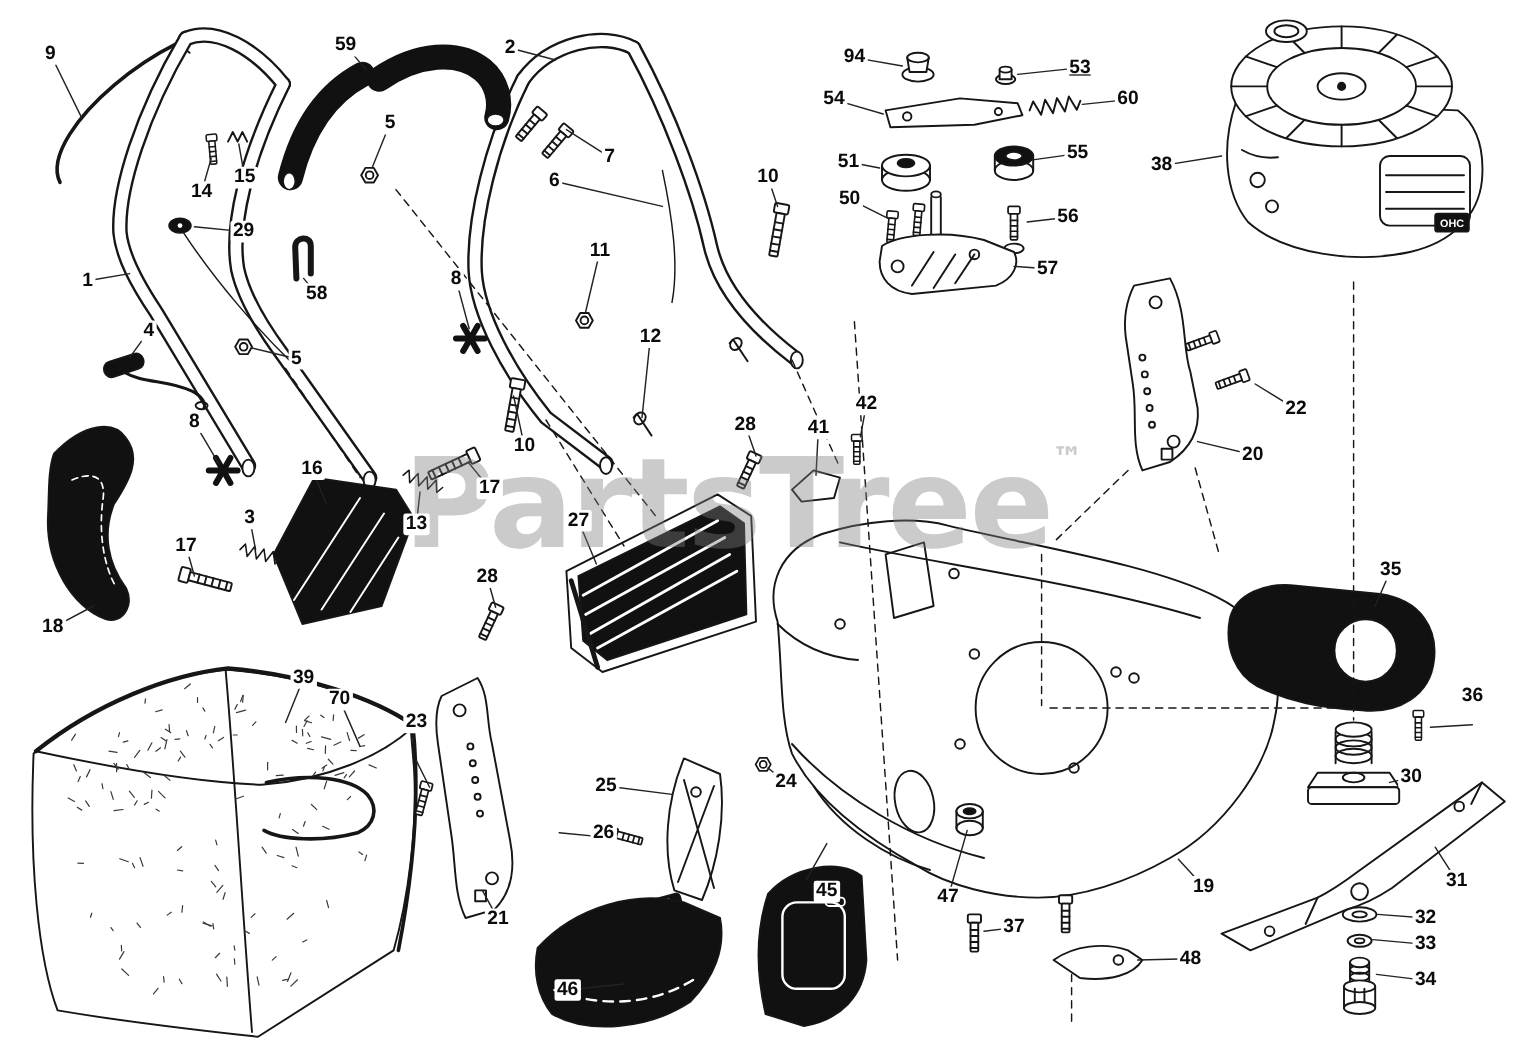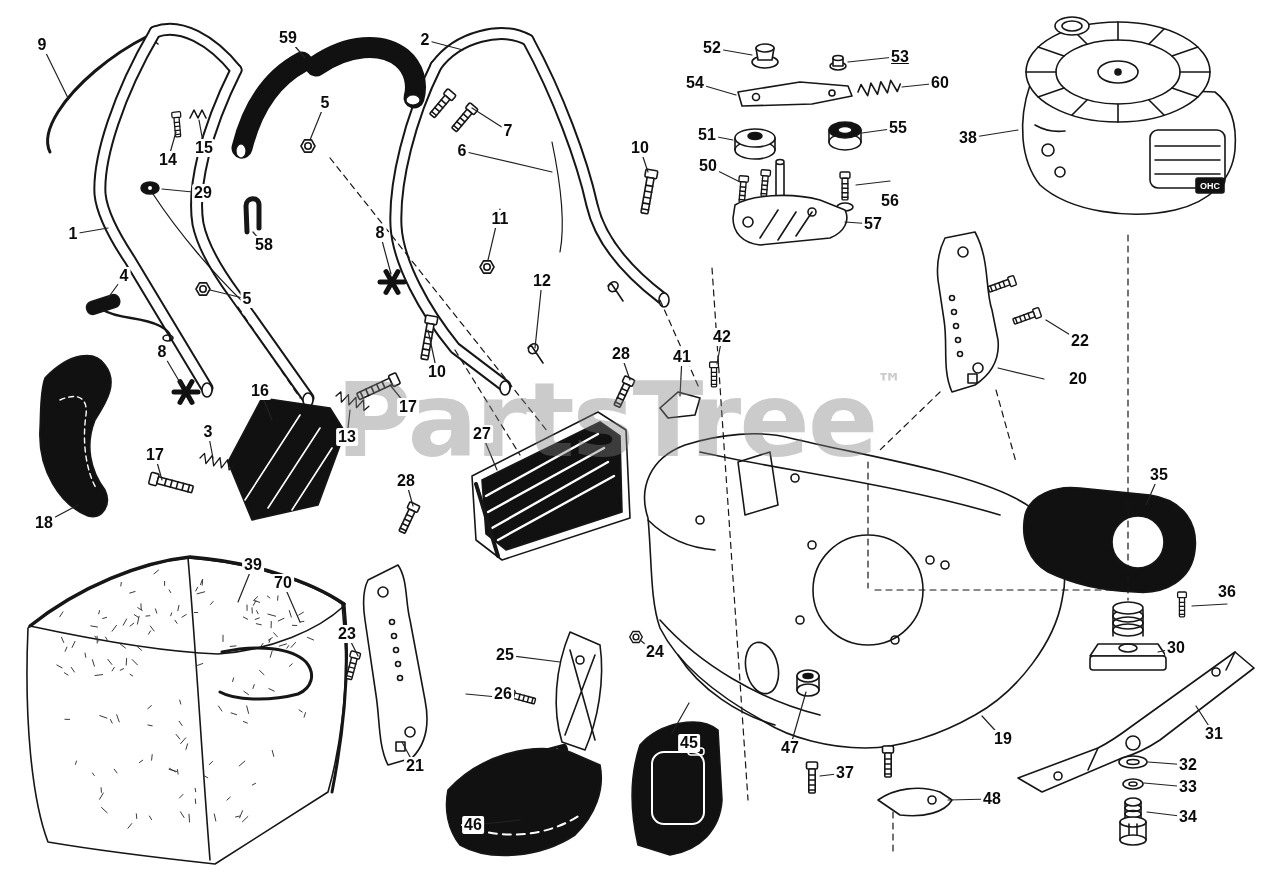--- a/index.html
+++ b/index.html
@@ -527,64 +527,64 @@
         </g>
   </g>
 </svg>
 
 <div class="watermark"><span>PartsTree</span><span class="tm">™</span></div>
 
 <div id="callout-layer">
       <div class="callout" style="left: 42px; top: 45px;">9</div>
       <div class="callout" style="left: 288px; top: 38px;">59</div>
       <div class="callout" style="left: 425px; top: 40px;">2</div>
-      <div class="callout" style="left: 712px; top: 48px;">52</div>
+      <div class="callout" style="left: 712px; top: 48px;">94</div>
       <div class="callout" style="left: 900px; top: 57px; text-decoration: underline;">53</div>
       <div class="callout" style="left: 695px; top: 83px;">54</div>
       <div class="callout" style="left: 940px; top: 83px;">60</div>
       <div class="callout" style="left: 707px; top: 135px;">51</div>
       <div class="callout" style="left: 898px; top: 128px;">55</div>
       <div class="callout" style="left: 968px; top: 138px;">38</div>
       <div class="callout" style="left: 708px; top: 166px;">50</div>
-      <div class="callout" style="left: 890px; top: 181px; margin-top: 20px;">56</div>
+      <div class="callout" style="left: 890px; top: 181px;">56</div>
       <div class="callout" style="left: 508px; top: 131px;">7</div>
       <div class="callout" style="left: 325px; top: 103px;">5</div>
       <div class="callout" style="left: 204px; top: 148px;">15</div>
       <div class="callout" style="left: 168px; top: 160px;">14</div>
       <div class="callout" style="left: 640px; top: 148px;">10</div>
       <div class="callout" style="left: 462px; top: 151px;">6</div>
       <div class="callout" style="left: 203px; top: 193px;">29</div>
       <div class="callout" style="left: 873px; top: 224px;">57</div>
       <div class="callout" style="left: 73px; top: 234px;">1</div>
       <div class="callout" style="left: 264px; top: 245px;">58</div>
       <div class="callout" style="left: 380px; top: 233px;">8</div>
-      <div class="callout" style="left: 500px; top: 219px;">11</div>
+      <div class="callout" style="left: 500px; top: 209px;">11</div>
       <div class="callout" style="left: 542px; top: 281px;">12</div>
       <div class="callout" style="left: 124px; top: 276px;">4</div>
       <div class="callout" style="left: 247px; top: 299px;">5</div>
       <div class="callout" style="left: 162px; top: 352px;">8</div>
       <div class="callout" style="left: 437px; top: 372px;">10</div>
       <div class="callout" style="left: 1080px; top: 341px;">22</div>
-      <div class="callout" style="left: 1044px; top: 379px; margin-left: 34px;">20</div>
+      <div class="callout" style="left: 1044px; top: 379px;">20</div>
       <div class="callout" style="left: 260px; top: 391px;">16</div>
       <div class="callout" style="left: 621px; top: 354px;">28</div>
       <div class="callout" style="left: 682px; top: 357px;">41</div>
       <div class="callout" style="left: 722px; top: 337px;">42</div>
       <div class="callout" style="left: 408px; top: 407px;">17</div>
       <div class="callout" style="left: 208px; top: 432px;">3</div>
       <div class="callout" style="left: 347px; top: 437px;">13</div>
       <div class="callout" style="left: 482px; top: 434px;">27</div>
       <div class="callout" style="left: 155px; top: 455px;">17</div>
       <div class="callout" style="left: 406px; top: 481px;">28</div>
       <div class="callout" style="left: 44px; top: 523px;">18</div>
       <div class="callout" style="left: 1159px; top: 475px;">35</div>
-      <div class="callout" style="left: 1227px; top: 592px;">36</div>
+      <div class="callout" style="left: 1227px; top: 580px;">36</div>
       <div class="callout" style="left: 253px; top: 565px;">39</div>
       <div class="callout" style="left: 283px; top: 583px;">70</div>
-      <div class="callout" style="left: 347px; top: 634px;">23</div>
+      <div class="callout" style="left: 347px; top: 602px;">23</div>
       <div class="callout" style="left: 655px; top: 652px;">24</div>
       <div class="callout" style="left: 505px; top: 655px;">25</div>
       <div class="callout" style="left: 1176px; top: 648px;">30</div>
       <div class="callout" style="left: 466px; top: 694px; margin-left: 37px;">26</div>
       <div class="callout" style="left: 689px; top: 703px; margin-top: 40px;">45</div>
       <div class="callout" style="left: 1003px; top: 739px;">19</div>
       <div class="callout" style="left: 1214px; top: 734px;">31</div>
       <div class="callout" style="left: 415px; top: 766px;">21</div>
       <div class="callout" style="left: 790px; top: 748px;">47</div>
       <div class="callout" style="left: 845px; top: 773px;">37</div>

